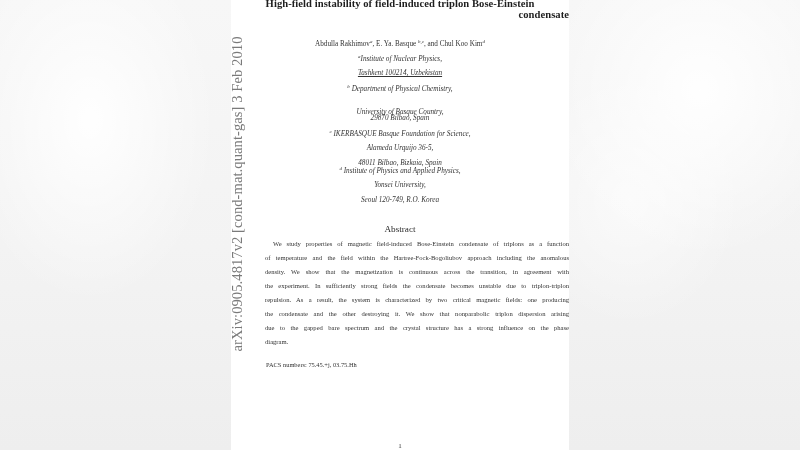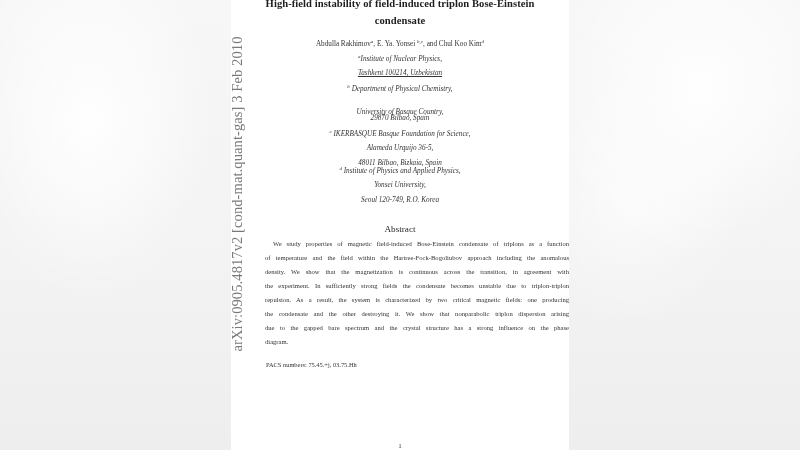--- a/index.html
+++ b/index.html
@@ -61,24 +61,24 @@
 </head>
 <body>
 
 <div class="bg-glow"></div>
 
 <div class="page"></div>
 
 <div class="arxiv-stamp">arXiv:0905.4817v2  [cond-mat.quant-gas]  3 Feb 2010</div>
 
 <div class="center-line title" style="top:-2px;">High-field instability of field-induced triplon Bose-Einstein</div>
-<div class="center-line title" style="top:15px;">condensate</div>
+<div class="center-line title" style="top:9px;text-align:right;">condensate</div>
 
 <div class="center-line authors" style="top:39px;">
-  <span>Abdulla Rakhimov</span><sup>a</sup><span>, </span><span>E. Ya.  Yonsei </span><sup>b,c</sup><span>, and </span><span>Chul Koo Kim</span><sup>d</sup>
+  <span>Abdulla Rakhimov</span><sup>a</sup><span>, </span><span>E. Ya.  Basque </span><sup>b,c</sup><span>, and </span><span>Chul Koo Kim</span><sup>d</sup>
 </div>
 
 <div class="center-line affil" style="top:54px;">
   <sup>a</sup><span>Institute of Nuclear Physics,</span>
 </div>
 <div class="center-line affil" style="top:69px;text-decoration:underline;">Tashkent 100214,  Uzbekistan</div>
 
 <div class="center-line affil" style="top:84px;">
   <sup>b</sup><span> Department of Physical Chemistry,</span>
 </div>

